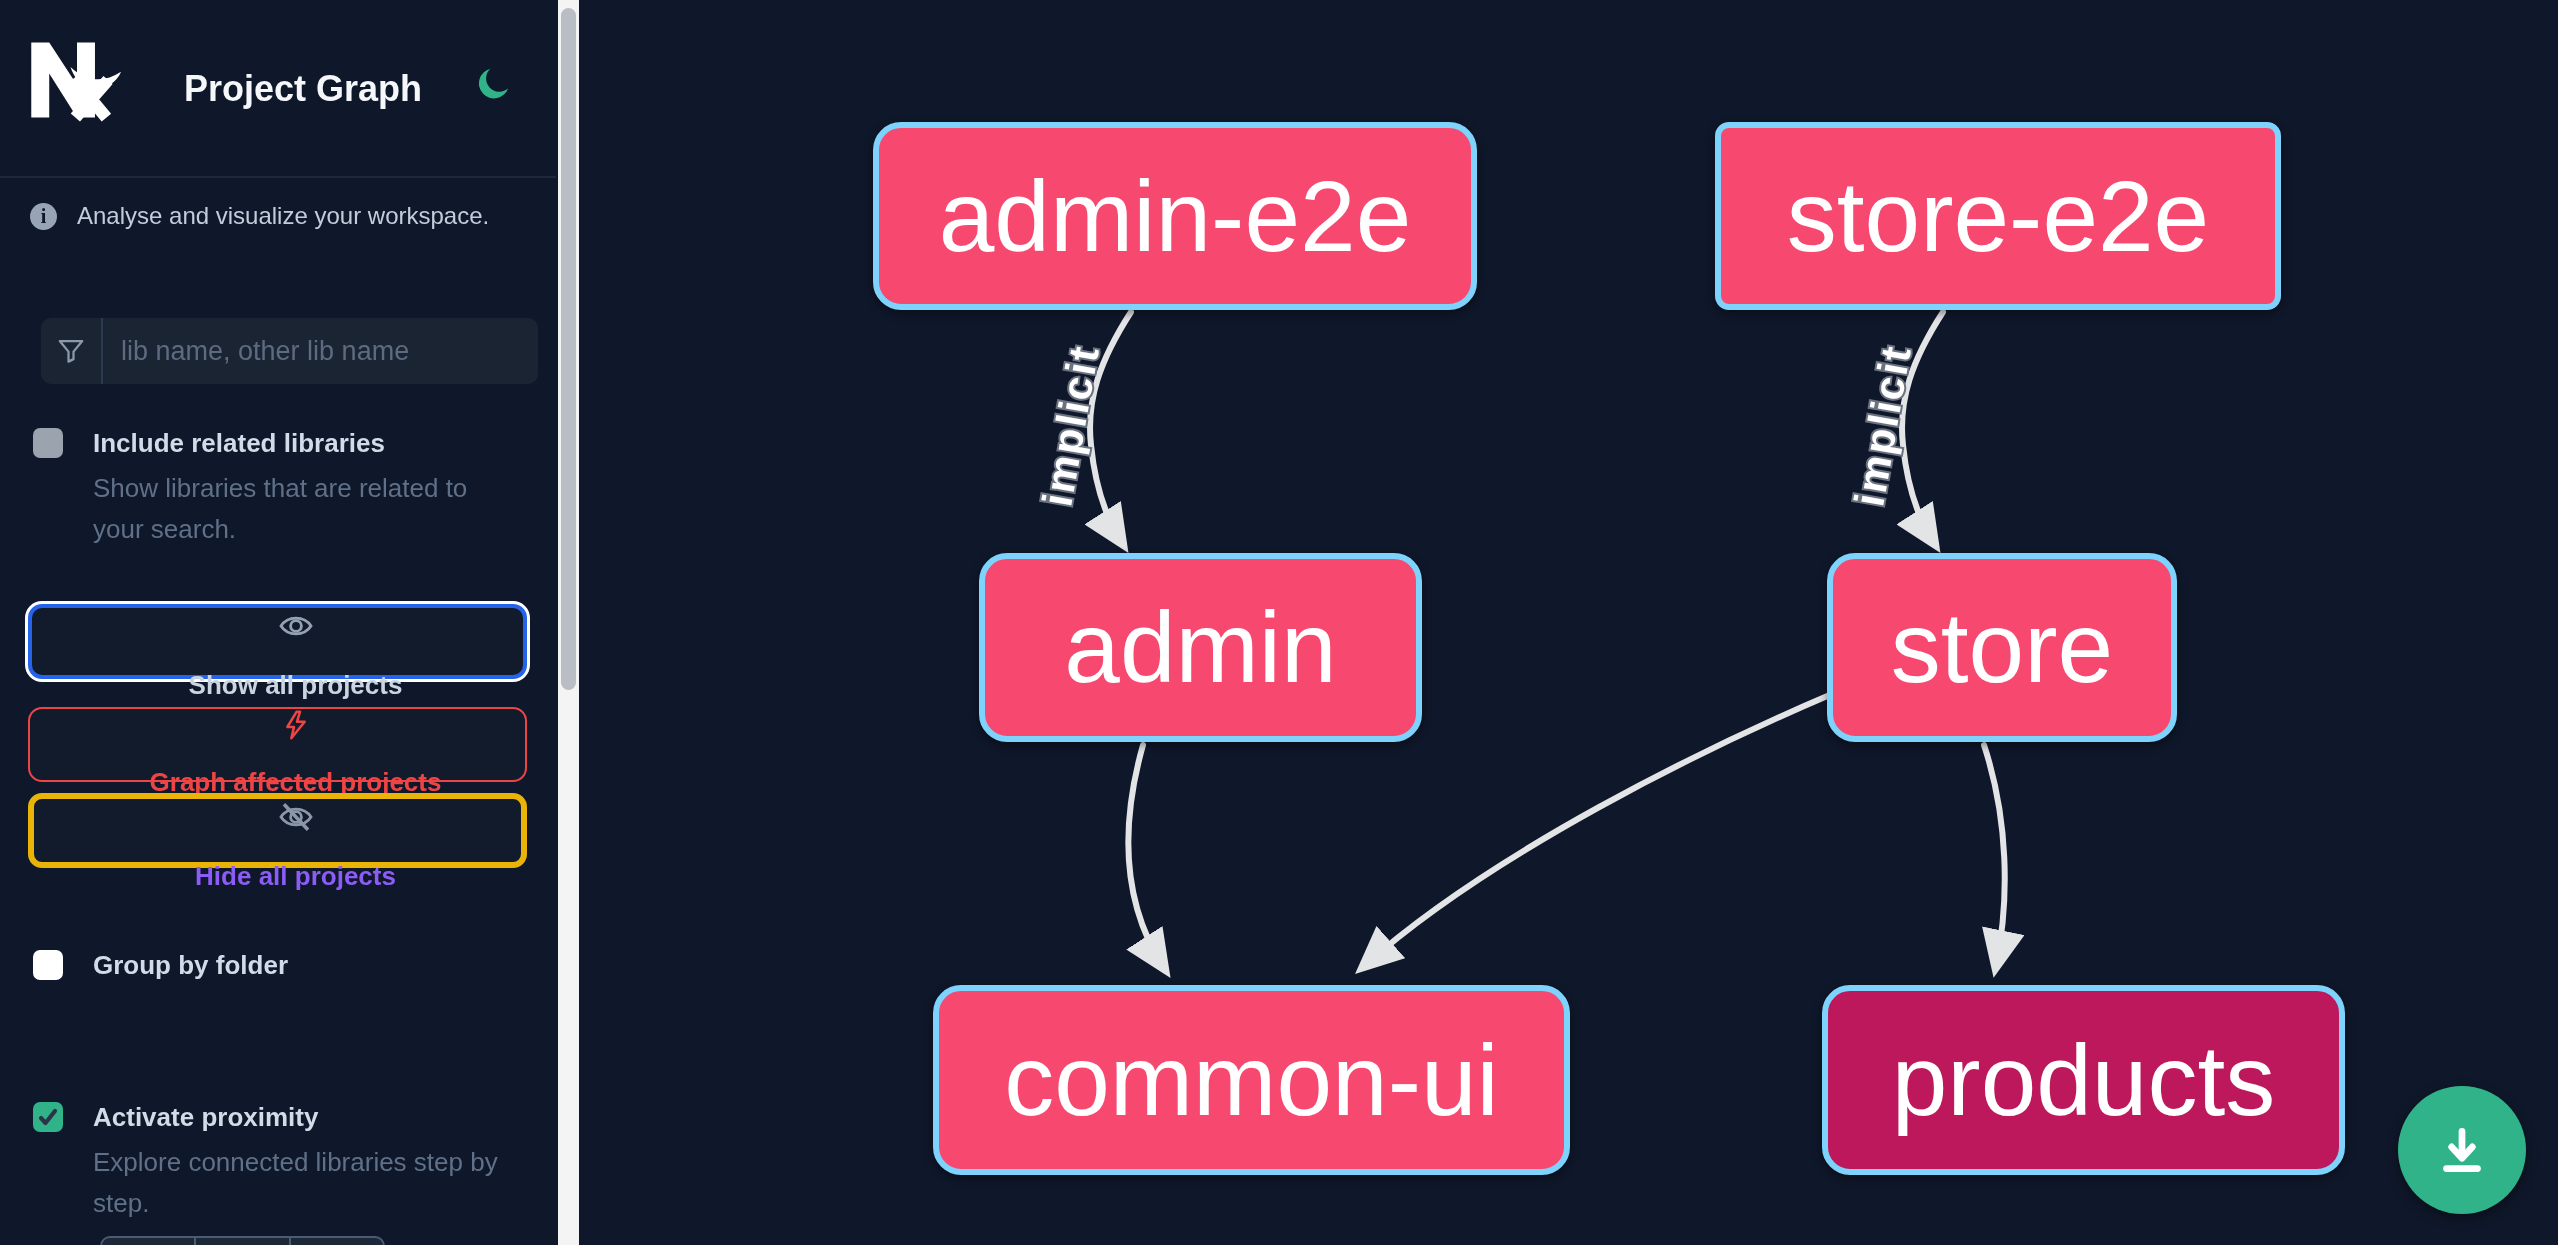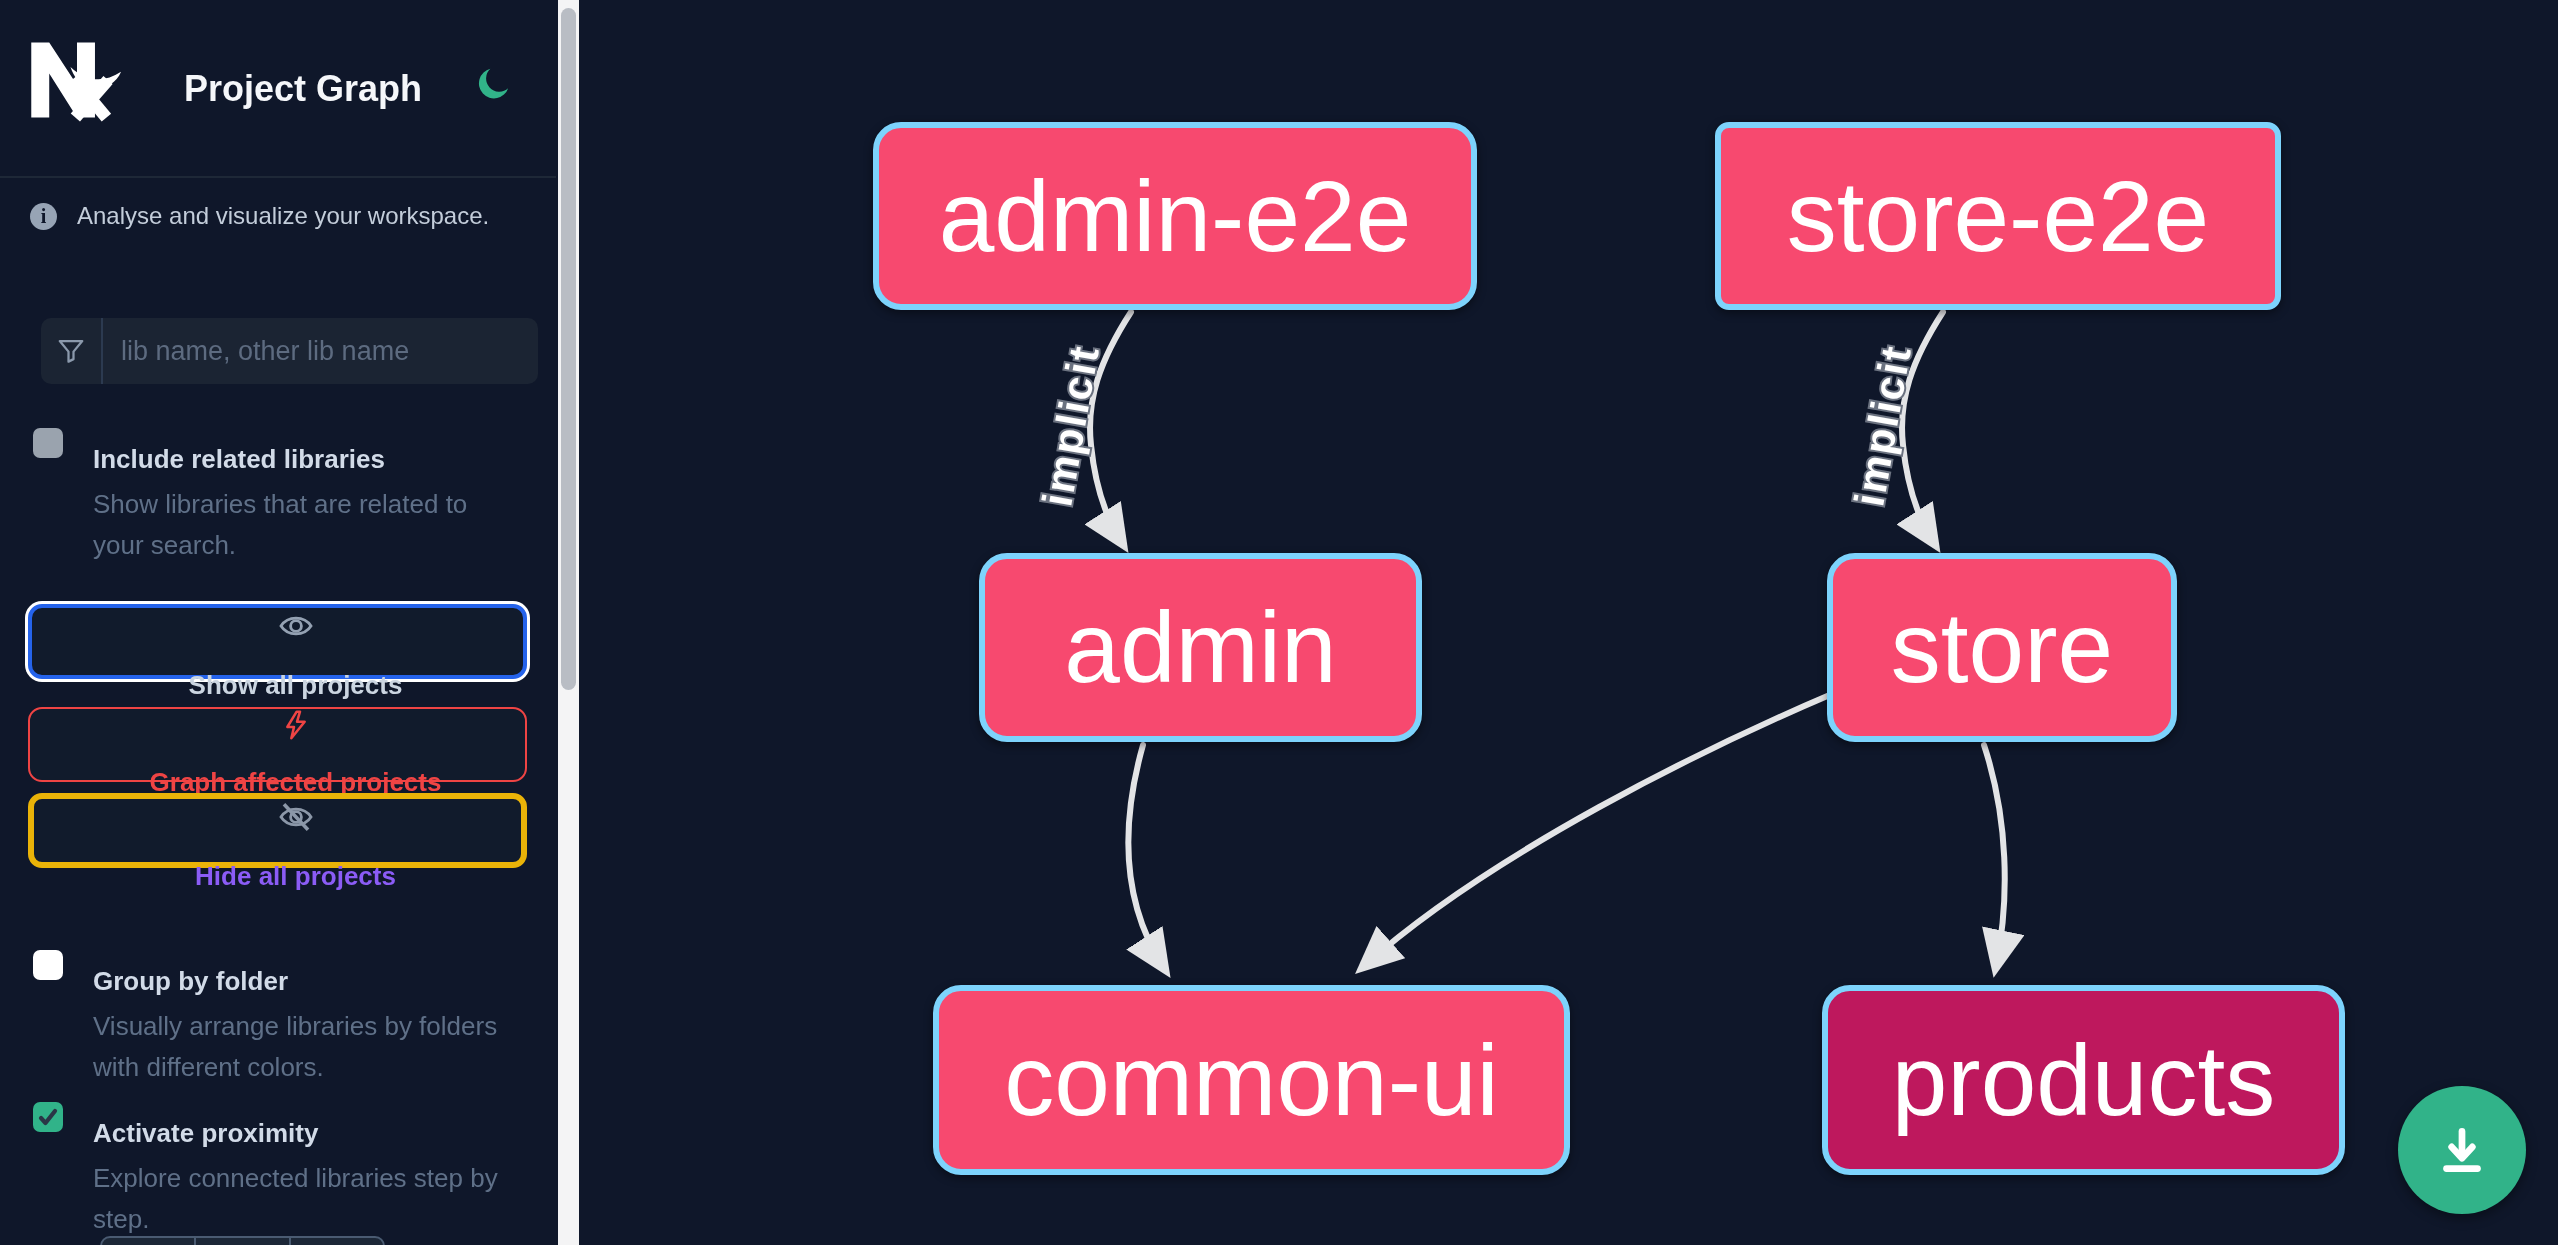--- a/index.html
+++ b/index.html
@@ -25,21 +25,21 @@
                       border-right:2px solid #2c3a50; }
   #search-input { flex:1; height:100%; background:transparent; border:none; outline:none;
                   font-size:27px; color:#cbd5e1; padding-left:18px; font-family:"Liberation Sans", sans-serif;}
   #search-input::placeholder { color:#5d6b80; }
 
   .check-row { position:absolute; left:33px; display:flex; gap:30px; }
   .checkbox { width:30px; height:30px; border-radius:7px; flex:0 0 auto; }
   .cb-gray  { background:#9aa3ae; }
   .cb-white { background:#ffffff; }
   .cb-green { background:#31b389; display:flex; align-items:center; justify-content:center; }
-  .check-label { font-size:26px; font-weight:700; color:#d2dbe8; line-height:30px;margin-top:16px; }
+  .check-label { font-size:26px; font-weight:700; color:#d2dbe8; line-height:30px; }
   .check-desc  { font-size:26px; color:#5f7088; line-height:41px; margin-top:10px; }
 
   .side-btn { position:absolute; left:28px; width:499px; height:75px; border-radius:14px;
               background:#111b2c; display:flex; align-items:center; padding-left:36px; gap:26px;
               font-size:26px; font-weight:700; cursor:pointer;flex-direction:column; }
   #btn-show-all { top:604px; border:4px solid #2563eb; box-shadow:0 0 0 3px #ffffff; color:#cbd5e1; }
   #btn-show-affected { top:707px; border:2px solid #ef4444; color:#ef4444; }
   #btn-hide-all { top:793px; border:6px solid #eab308; color:#8b5cf6; }
 
   #proximity-stepper { position:absolute; left:100px; top:1236px; width:285px; height:26px;
@@ -141,21 +141,20 @@
         <path d="M4 3.5 L20 20.5" stroke-width="2.4"></path>
       </svg>
     </span>
     <span>Hide all projects</span>
   </div>
 
   <div class="check-row" style="top:950px;">
     <span class="checkbox cb-white"></span>
     <div style="width:420px;">
       <div class="check-label">Group by folder</div>
-      <div class="check-desc">Visually arrange libraries by folders with different colors.</div>
     </div>
   </div>
 
   <div class="check-row" style="top:1102px;">
     <span class="checkbox cb-green">
       <svg width="24" height="24" viewBox="0 0 24 24">
         <path d="M5 13 L9.5 18 L19 6" stroke="#2a3646" stroke-width="4.2" fill="none" stroke-linecap="round" stroke-linejoin="round"></path>
       </svg>
     </span>
     <div style="width:430px;">

